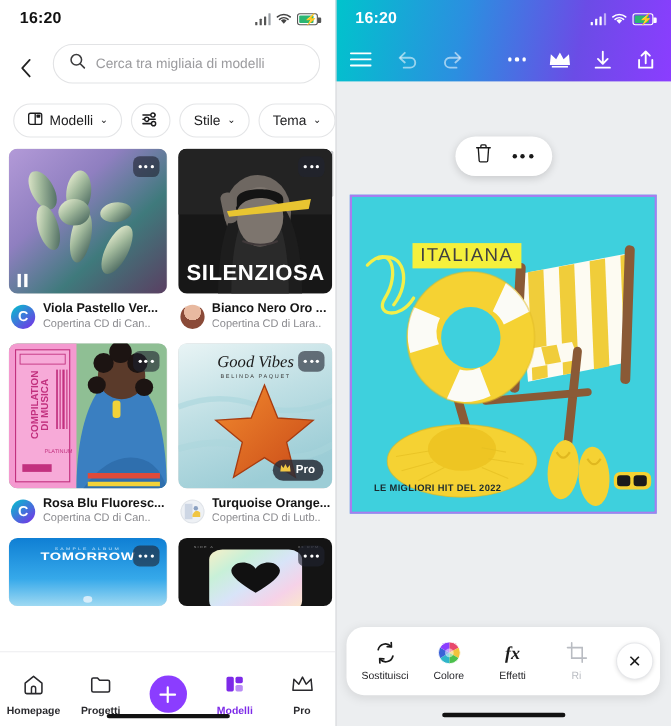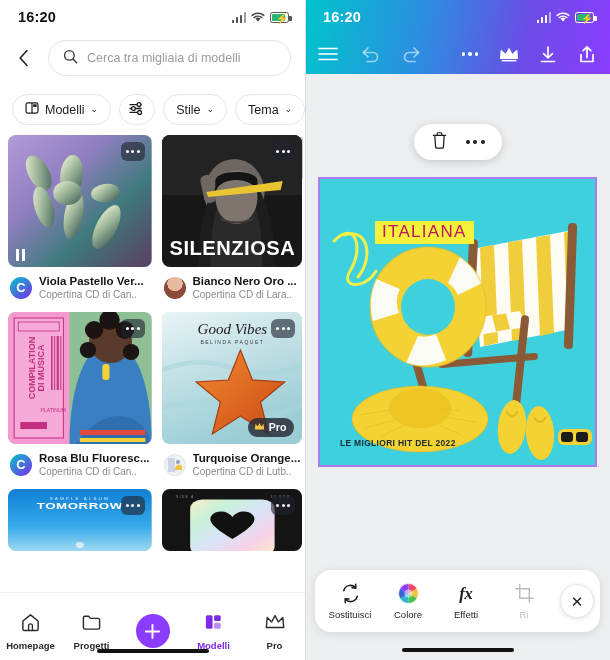--- a/index.html
+++ b/index.html
@@ -34,21 +34,21 @@
   .sig.white i:nth-child(4){ background: rgba(255,255,255,.55); }
   .wifi svg { display: block; }
   .batt { position: relative; width: 19px; height: 11px; border: 1.4px solid #555; border-radius: 2.5px; }
   .batt.white { border-color:#fff; }
   .batt:after { content:''; position:absolute; right:-3.6px; top:3px; width:2.2px; height:5px; background:#555; border-radius:0 1px 1px 0; }
   .batt.white:after { background:#fff; }
   .batt .fill { position:absolute; left:1px; top:1px; bottom:1px; width:13px; background:#2bb673; border-radius:1px; }
   .batt .bolt { position:absolute; left:5.5px; top:0px; font-size:10px; line-height:11px; color:#fff; }
 
   
-  .searchrow { display: flex; align-items: center; gap: 10px; padding: 6px 14px 14px 10px; }
+  .searchrow { display: flex; align-items: flex-end; gap: 10px; padding: 6px 14px 14px 10px; }
   .backbtn {
     width: 28px; height: 28px; display:flex; align-items:center; justify-content:center;
     color:#222; cursor:pointer;
   }
   .searchbox {
     flex: 1; height: 36px; border: 1px solid #e2e3e5; border-radius: 18px;
     display: flex; align-items: center; gap: 9px; padding: 0 14px; background: #fff;
   }
   .searchbox input {
     border: none; outline: none; background: transparent; flex: 1;
@@ -141,21 +141,21 @@
   .canvas {
     position:absolute; left:318px; top:177px; width:279px; height:290px;
     border:2px solid #a97cf0; background:#3fd0de; overflow:hidden;
   }
   .art { position:absolute; inset:0; background:#3ed0dd; }
   .art-title {
     position:absolute; left:20px; top:22px; font-size:12.5px; letter-spacing:1.6px;
     color:#1b2a2e; font-family:"Liberation Sans", sans-serif;
   }
   .art-sub {
-    position:absolute; left:55px; top:42px; background:#f5f03c; color:#be185d;
+    position:absolute; left:55px; top:42px; background:#f5f03c; color:#404040;
     font-size:17px; letter-spacing:1.3px; padding:1px 7px 2px 7px; font-weight:normal;
   }
   .art-foot {
     position:absolute; left:20px; bottom:17px; font-size:8.5px; font-weight:bold;
     letter-spacing:.3px; color:#1a2a2f;
   }
 
   .ed-bottom {
     position:absolute; left:10px; right:10px; bottom:28px; height:62px;
     background:#fff; border-radius:16px; box-shadow:0 2px 10px rgba(0,0,0,.10);

